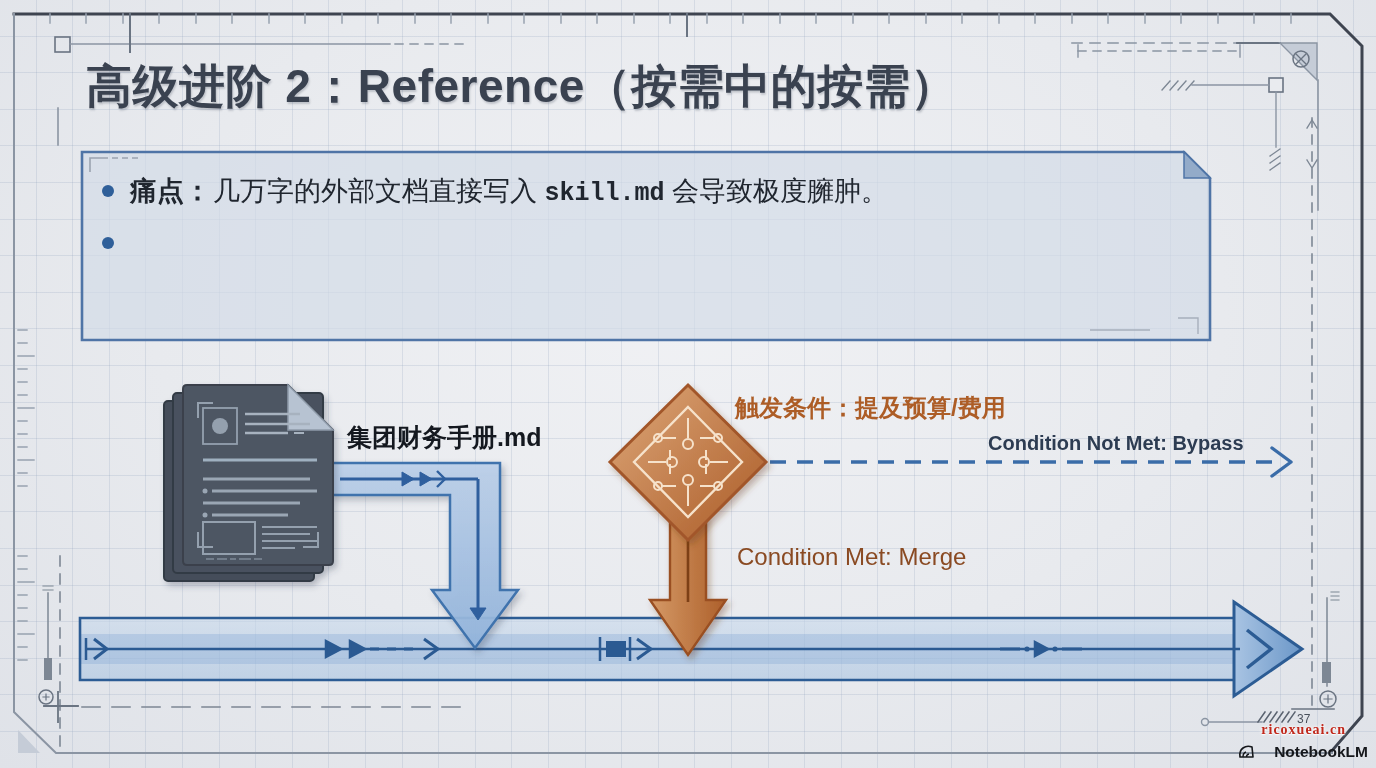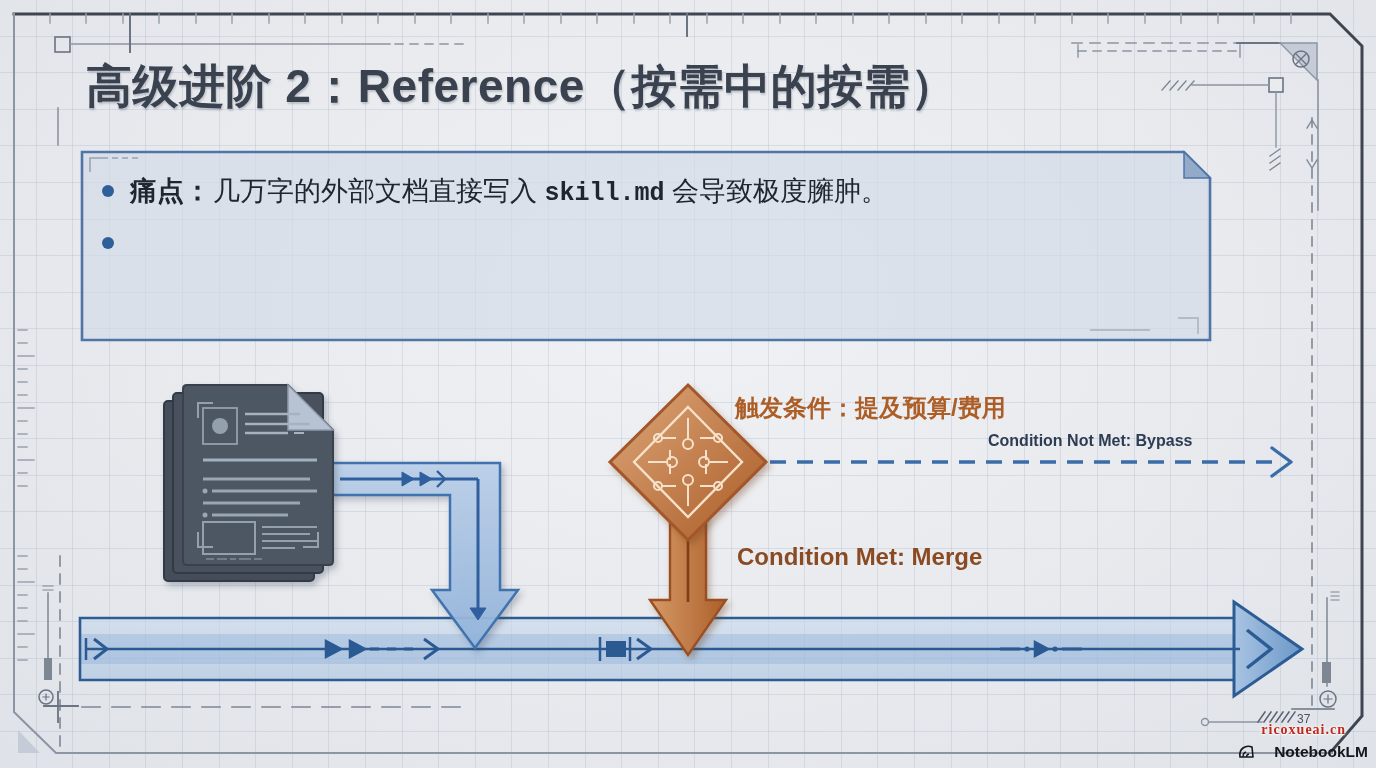--- a/index.html
+++ b/index.html
@@ -21,22 +21,22 @@
     position:absolute;left:102px;top:172px;width:1080px;
     display:flex;flex-direction:column;gap:11px;
   }
   .bullet{font-size:27px;line-height:38px;color:#20262f;font-weight:500;display:flex;align-items:flex-start;}
   .bullet .dot{flex:0 0 auto;width:12px;height:12px;border-radius:50%;background:#2f5f99;margin:13px 16px 0 0;}
   .bullet .bl{font-weight:800;margin-right:2px;}
   .bullet code{font-family:"Liberation Mono",monospace;font-size:25px;font-weight:600;}
   .lbl{position:absolute;white-space:nowrap;}
   .doc-label{left:347px;top:421px;font-size:25px;font-weight:700;color:#14181f;}
   .trigger-label{left:695px;top:392px;font-size:24px;font-weight:800;color:#ad5d26;margin-left:40px;}
-  .bypass-label{left:988px;top:432px;font-size:16px;font-weight:600;color:#2d3c52;}
-  .merge-label{left:737px;top:543px;font-size:24px;font-weight:700;color:#8a4a22;}
+  .bypass-label{left:988px;top:432px;font-size:20px;font-weight:600;color:#2d3c52;}
+  .merge-label{left:737px;top:543px;font-size:24px;font-weight:400;color:#8a4a22;}
   .watermark-site{
     position:absolute;right:30px;top:722px;
     font-family:"Liberation Serif",serif;font-size:14px;font-weight:700;letter-spacing:1px;
     color:#c0281c;text-shadow:0 0 4px #fff,0 0 2px #fff,0 1px 1px rgba(255,255,255,.9);
   }
   .watermark-brand{
     position:absolute;right:8px;top:743px;display:flex;align-items:center;gap:19px;
     font-size:15.5px;font-weight:700;color:#15171b;
   }
 </style>
@@ -247,20 +247,21 @@
   <div class="bullets">
     <div class="bullet">
       <span class="dot"></span>
       <span><span class="bl">痛点：</span><span>几万字的外部文档直接写入 </span><code>skill.md</code><span> 会导致极度臃肿。</span></span>
     </div>
     <div class="bullet">
       <span class="dot"></span>
     </div>
   </div>
 
+  <div class="lbl doc-label">集团财务手册.md</div>
   <div class="lbl trigger-label">触发条件：提及预算/费用</div>
   <div class="lbl bypass-label">Condition Not Met: Bypass</div>
   <div class="lbl merge-label">Condition Met: Merge</div>
 
   <div class="watermark-site">ricoxueai.cn</div>
   <div class="watermark-brand">
     <svg width="17" height="17" viewBox="0 0 17 17">
       <path d="M2,13 Q1,7 5,4 Q9,1 14,3 L15,13 Z" fill="none" stroke="#15171b" stroke-width="1.6" stroke-linejoin="round"></path>
       <path d="M5,13 Q5,9 8,8 M8.5,13 Q8.5,10.5 11,10" fill="none" stroke="#15171b" stroke-width="1.4"></path>
     </svg>

